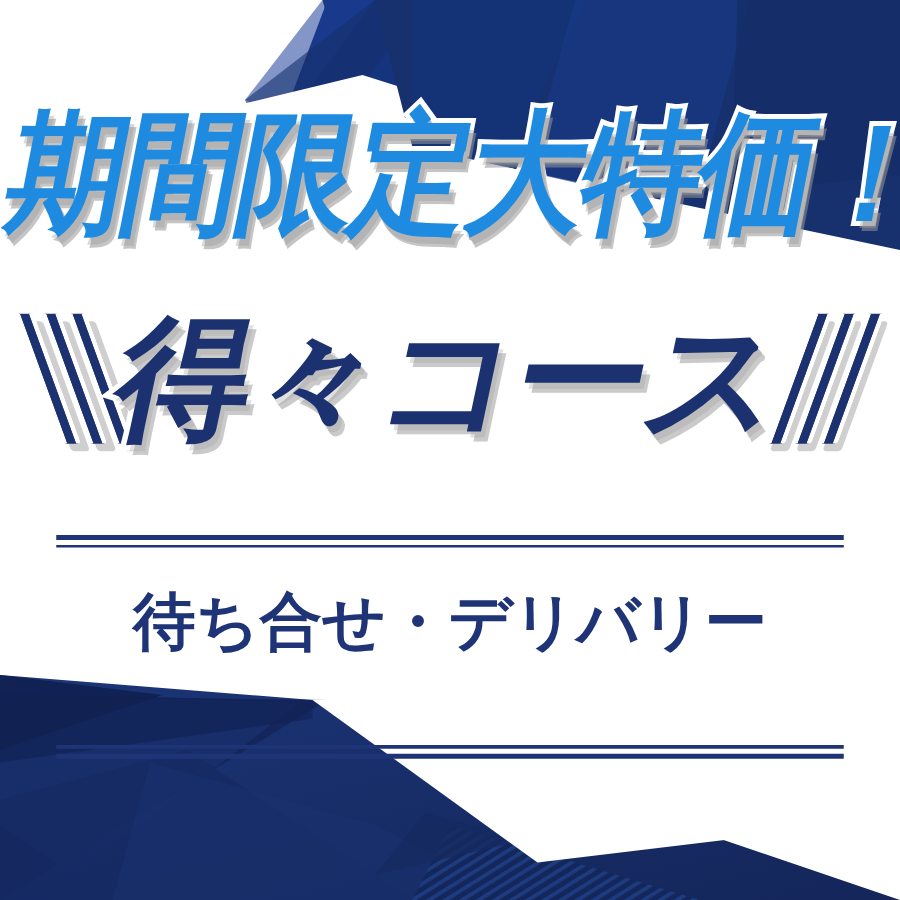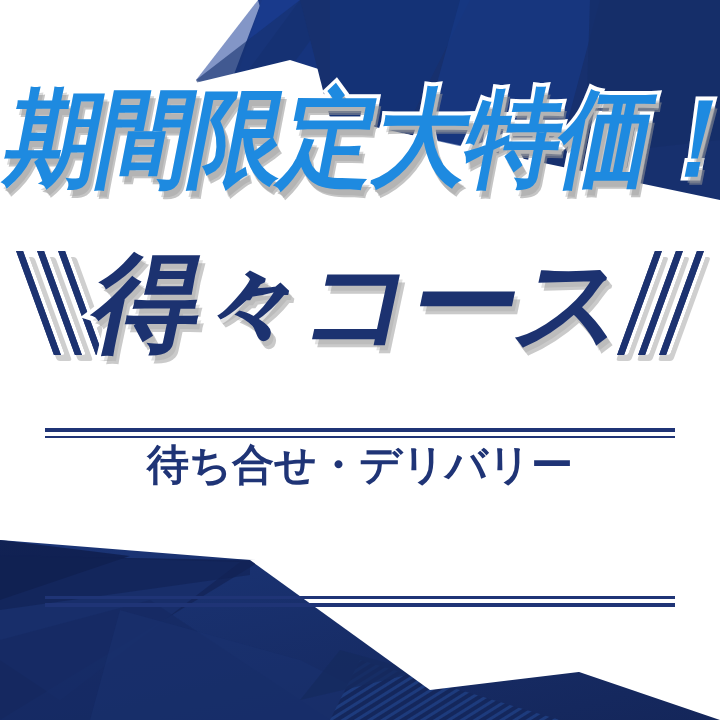--- a/index.html
+++ b/index.html
@@ -152,21 +152,21 @@
     width: 720px;
     text-align: center;
     color: #1f3476;
   }
   .info-line {
     font-weight: 700;
     line-height: 1.02;
     letter-spacing: 0px;
     white-space: nowrap;
   }
-  .info-line-1 { font-size: 42px; }
+  .info-line-1 { font-size: 50px; margin-top: 28px; }
   .info-line-2 { font-size: 62px; margin-top: 2px; }
 </style>
 </head>
 <body>
 
 <div id="banner">
 
   <div class="bg-layer">
     <svg class="bg-svg" viewBox="0 0 720 720" preserveAspectRatio="none" xmlns="http://www.w3.org/2000/svg">
       <defs>

